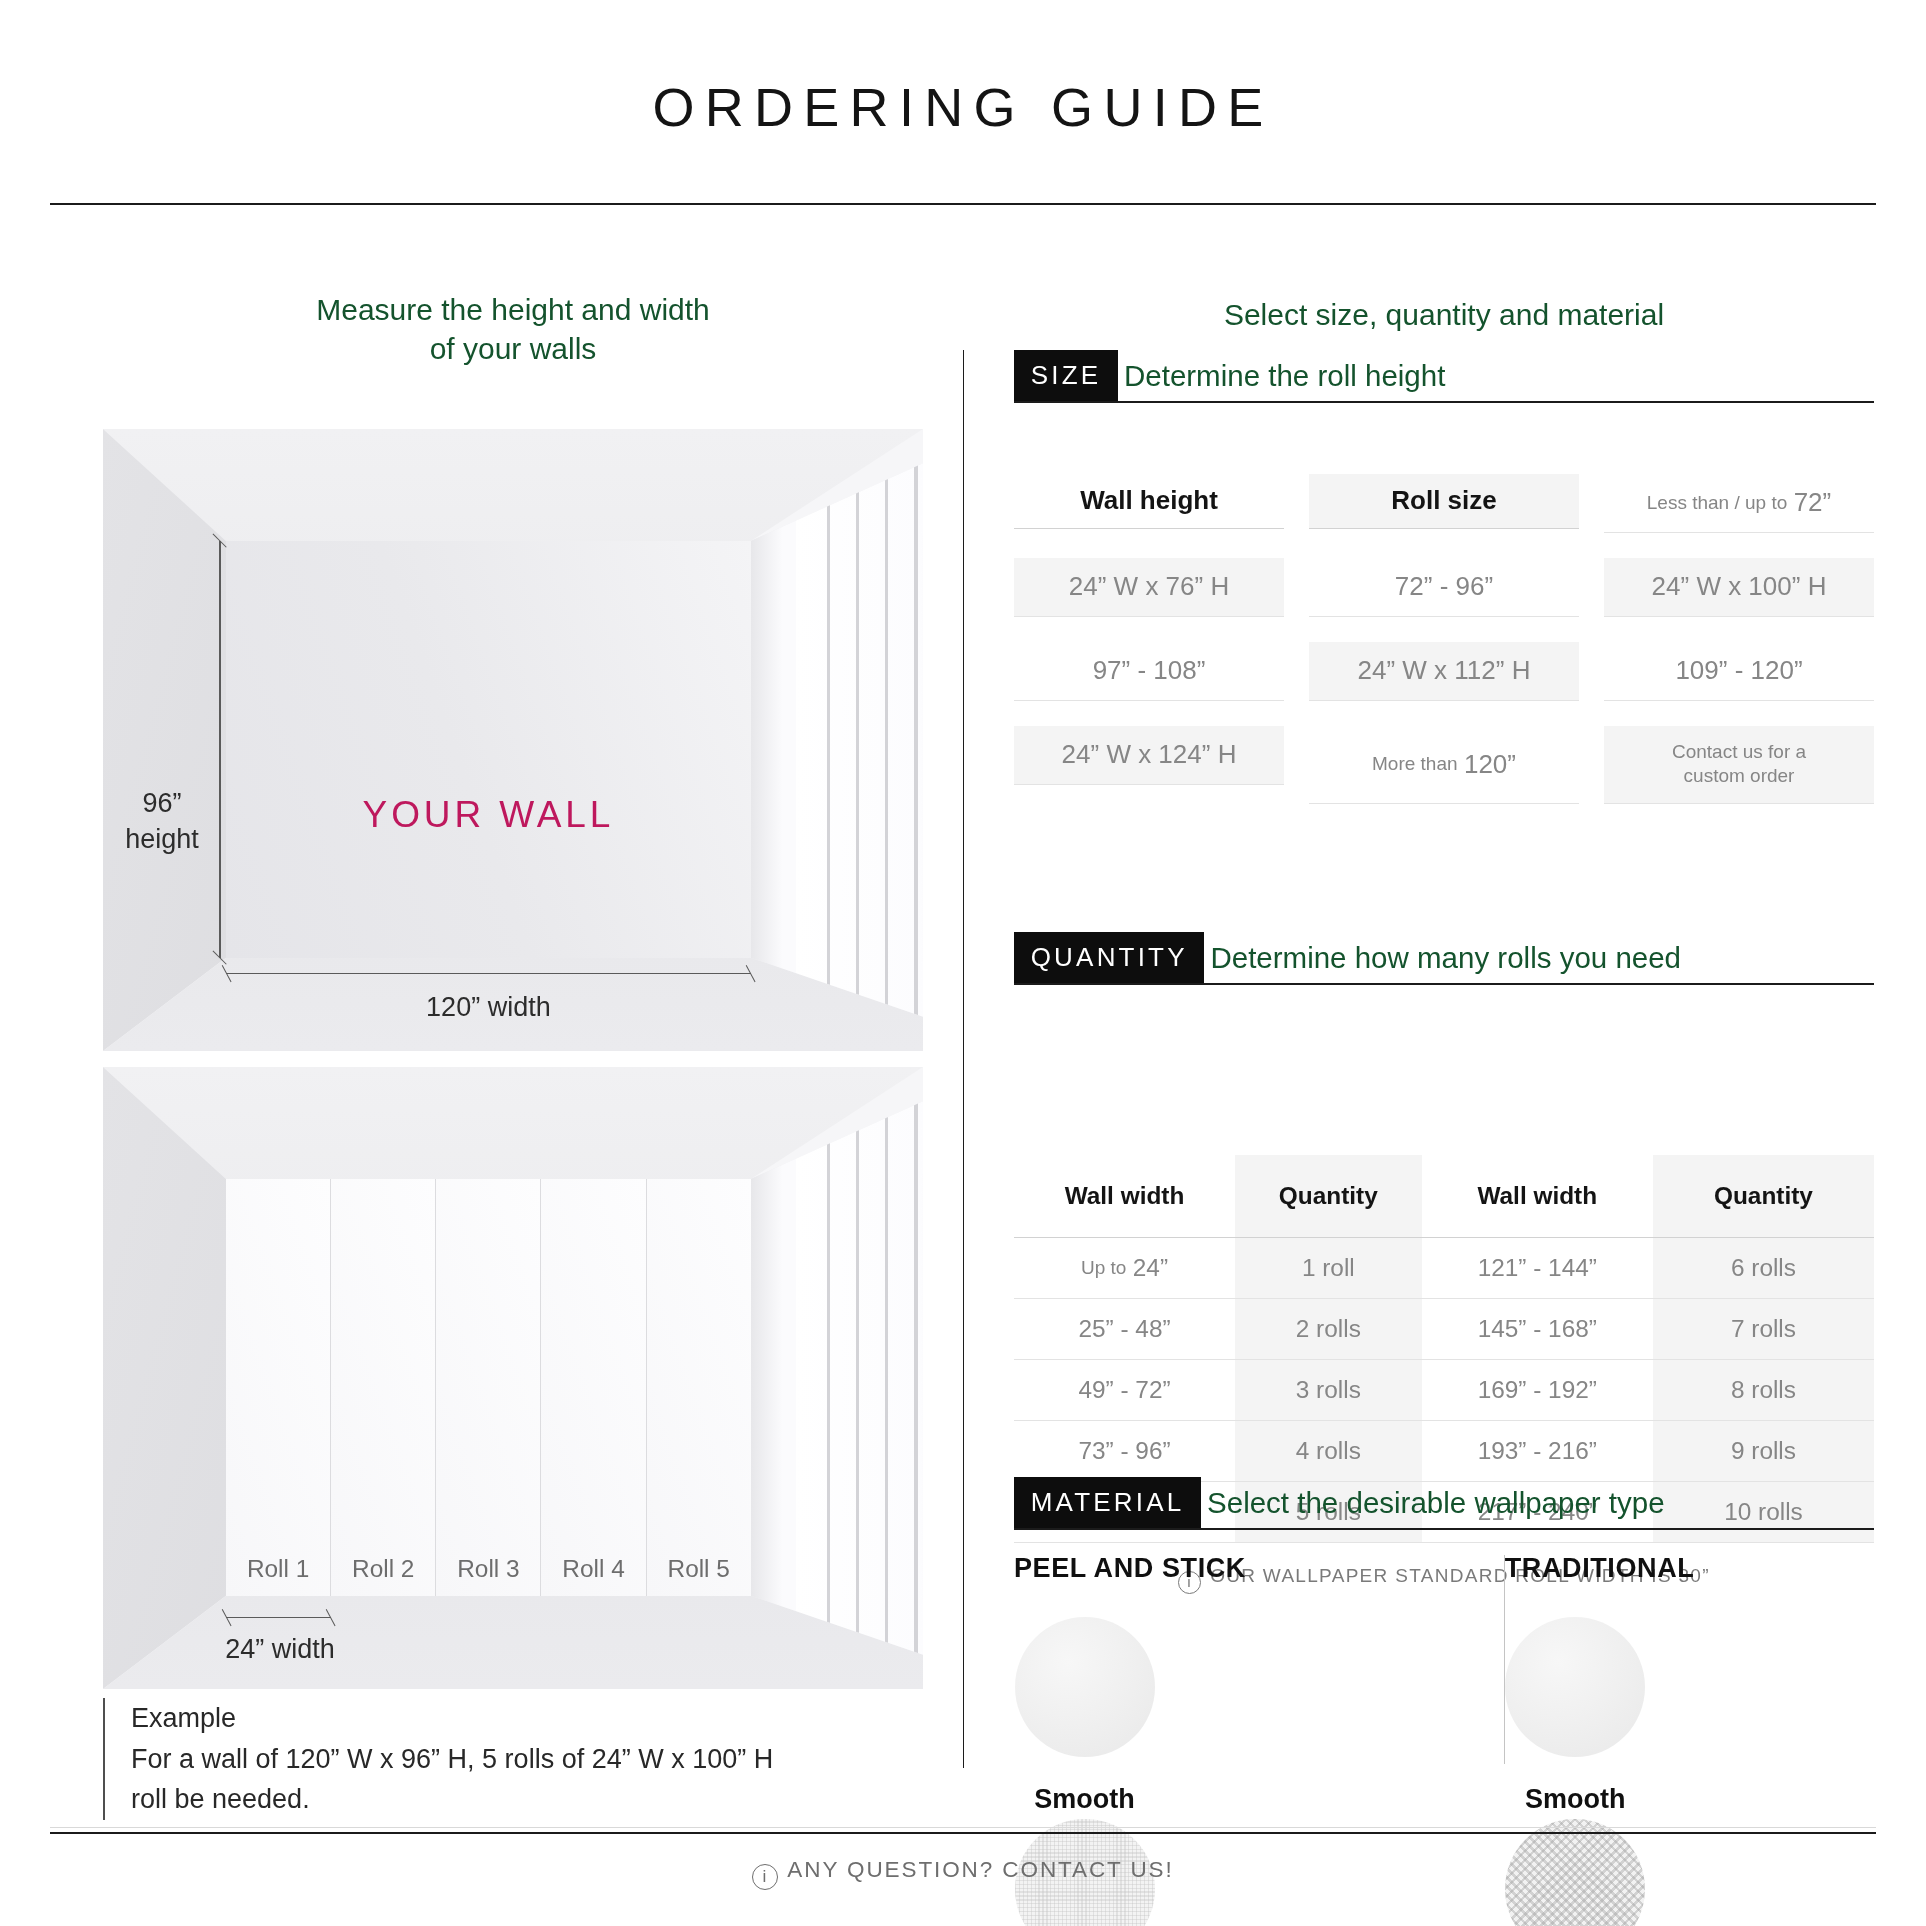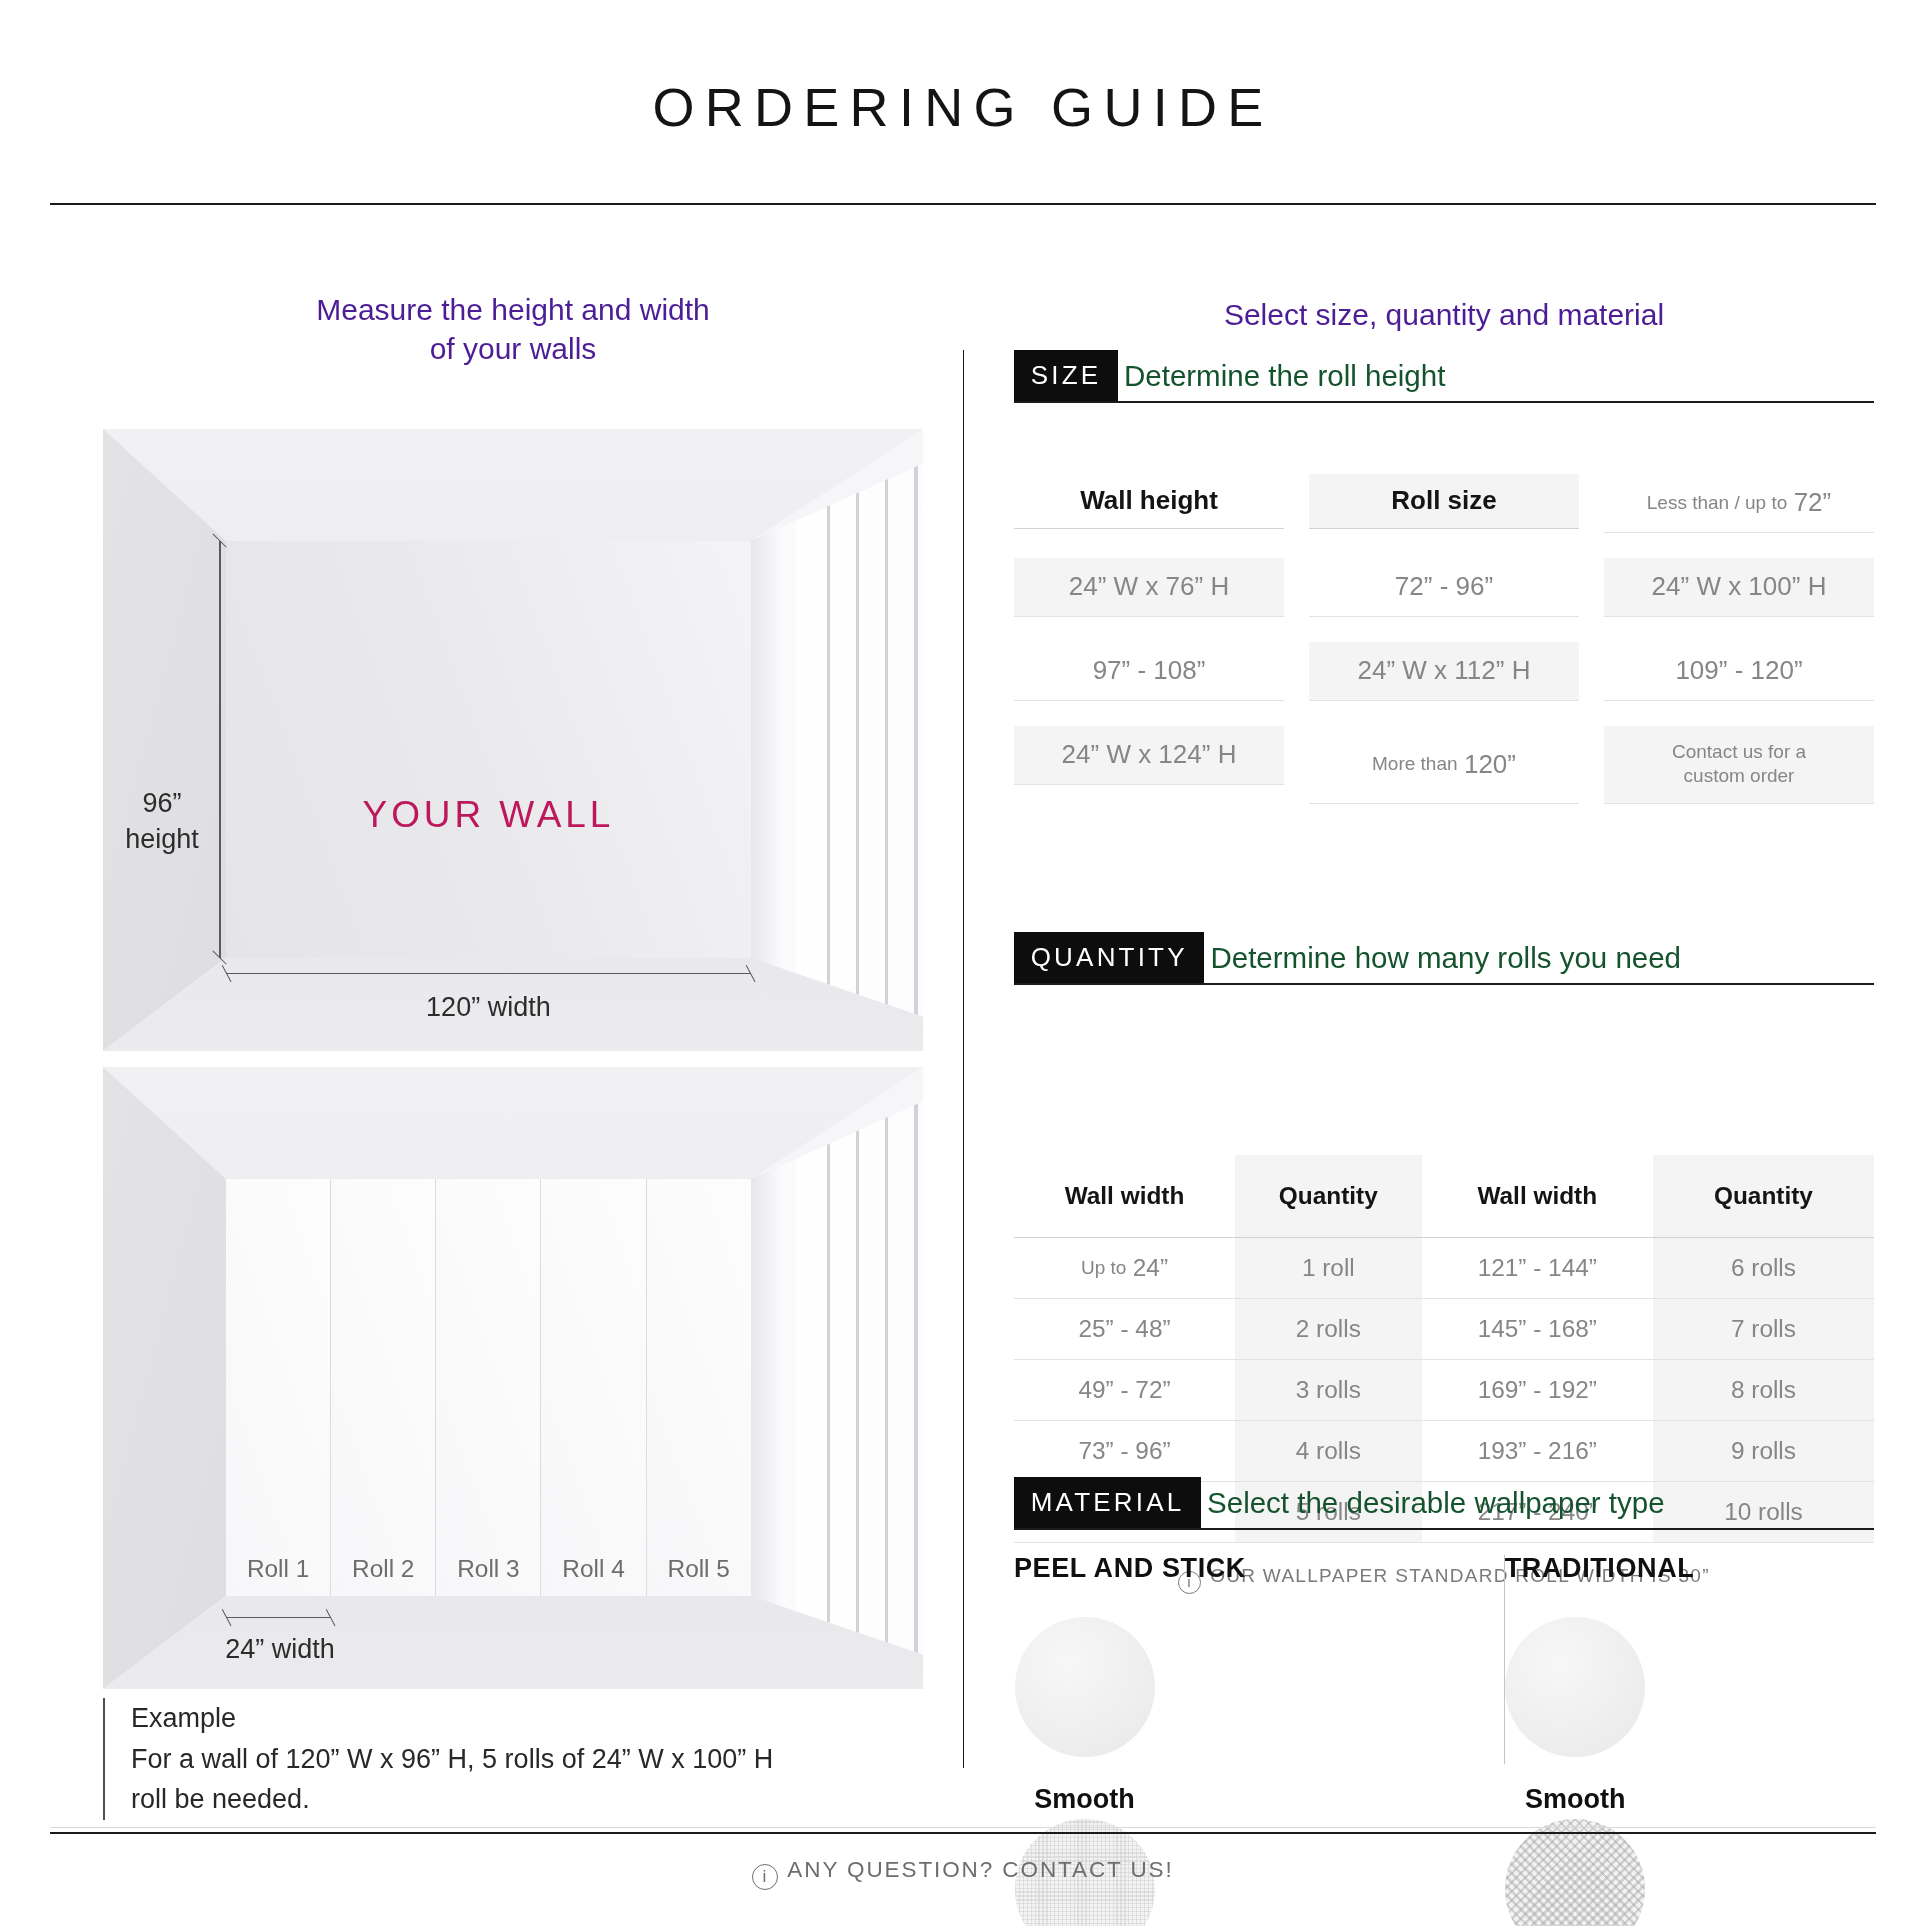--- a/index.html
+++ b/index.html
@@ -4,21 +4,21 @@
 <style>
   * { margin:0; padding:0; box-sizing:border-box; }
   body { background:#ffffff; font-family:"Liberation Sans", sans-serif; }
   #canvas { position:relative; width:1926px; height:1926px; background:#ffffff; overflow:hidden; }
 
   
   .title { position:absolute; top:76px; left:0; width:100%; text-align:center;
            font-size:54px; letter-spacing:10.3px; color:#141414; font-weight:400; }
   .rule-top { position:absolute; top:203px; left:50px; right:50px; height:1.9px; background:#1b1b1b; }
 
-  .col-heading { position:absolute; text-align:center; font-size:30px; color:#4c1d95; line-height:1.3; }
+  .col-heading { position:absolute; text-align:center; font-size:30px; color:#14532d; line-height:1.3; }
   .heading-left { top:290px; left:103px; width:820px; }
   .heading-right { top:295px; left:1014px; width:860px; }
 
   .col-divider { position:absolute; left:963px; top:350px; width:1.3px; height:1418px; background:#1c1c1c; }
 
   
   .room { position:absolute; left:103px; width:820px; height:622px; background:#f6f6f8; }
   .room1 { top:429px; } .room2 { top:1067px; }
   .ceil  { position:absolute; inset:0; clip-path:polygon(0 0,100% 0,79% 18%,15% 18%);
            background:linear-gradient(180deg,#f1f1f3,#e2e2e5); }

